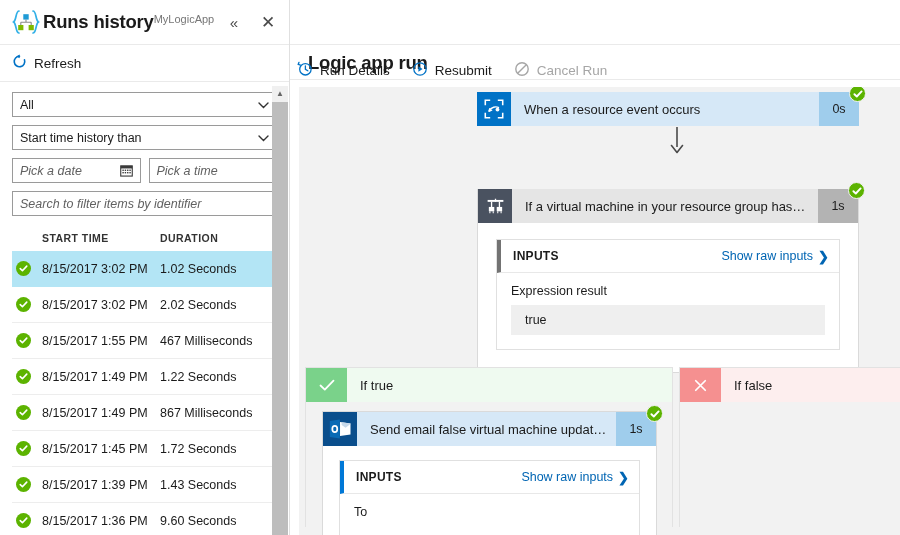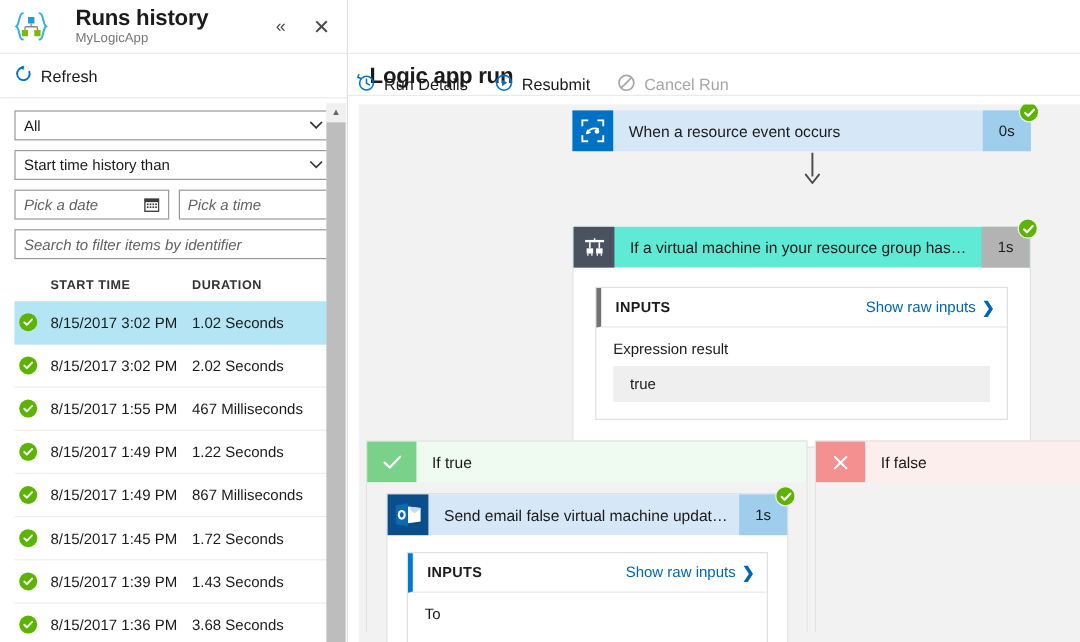--- a/index.html
+++ b/index.html
@@ -21,21 +21,21 @@
     flex: 0 0 290px;
   }
   .lp-header {
     height: 45px;
     border-bottom: 1px solid #eaeaea;
     display: flex; align-items: center;
     padding: 0 8px 0 9px;
     position: relative;
   }
   .logo-box { width: 34px; height: 34px; flex: 0 0 34px; display:flex; align-items:center; justify-content:center; }
-  .lp-titles { margin-left: 20px; display: flex; flex-direction: column; justify-content: center; }
+  .lp-titles { margin-left: 0; display: flex; flex-direction: row; justify-content: center; }
   .lp-title { font-size: 18.5px; font-weight: 600; letter-spacing: -0.2px; color: #1b1b1b; line-height: 20px; }
   .lp-sub { font-size: 11px; color: #767676; line-height: 13px; margin-top: 1px; }
   .hdr-btns { margin-left: auto; display: flex; align-items: center; gap: 8px; }
   .hdr-btn {
     width: 26px; height: 26px; display: flex; align-items: center; justify-content: center;
     cursor: pointer; color: #4a4a4a;
   }
   .hdr-btn.collapse { font-size: 15px; }
   .hdr-btn.close { font-size: 17px; font-weight: 300; }
 
@@ -136,21 +136,21 @@
   
   #trigger-card { left: 178px; top: 5px; width: 382px; }
   #trigger-card .card-head { background: #d6e8f7; }
   #trigger-card .card-ico { background: #0072c6; }
   #trigger-card .card-dur { background: #9fcdec; }
 
   .arrow { position: absolute; left: 367px; top: 40px; width: 22px; height: 27px; }
 
   
   #condition-card { left: 178px; top: 68px; width: 382px; border: 1px solid #dadada; border-top: none; }
-  #condition-card .card-head { background: #5eead4; }
+  #condition-card .card-head { background: #e5e5e5; }
   #condition-card .card-ico { background: #4a5260; }
   #condition-card .card-dur { background: #b3b3b3; }
   .card-body { background: #fff; padding: 16px 18px 22px 18px; }
 
   .inputs-panel { border: 1px solid #e0e0e0; background: #fff; }
   .inputs-head {
     display: flex; align-items: center; height: 33px;
     border-left: 4px solid #737373; padding: 0 10px 0 12px;
     border-bottom: 1px solid #e8e8e8;
   }
@@ -355,21 +355,21 @@
       </div>
       <div class="run-row">
         <div class="col-status">
           <span class="ok-badge">
               <svg viewBox="0 0 10 10">
                 <path d="M1.4 5.2 L3.8 7.5 L8.6 2.4" fill="none" stroke="#fff" stroke-width="1.8" stroke-linecap="round" stroke-linejoin="round"></path>
               </svg>
             </span>
         </div>
         <div class="col-time">8/15/2017 1:36 PM</div>
-        <div class="col-dur">3.68 Seconds</div>
+        <div class="col-dur">9.60 Seconds</div>
       </div>
     </div>
 
     <div class="lp-scrollbar">
       <div class="lp-sb-up">▲</div>
       <div class="lp-sb-thumb"></div>
     </div>
   </div>
 
   <div class="right-panel">

